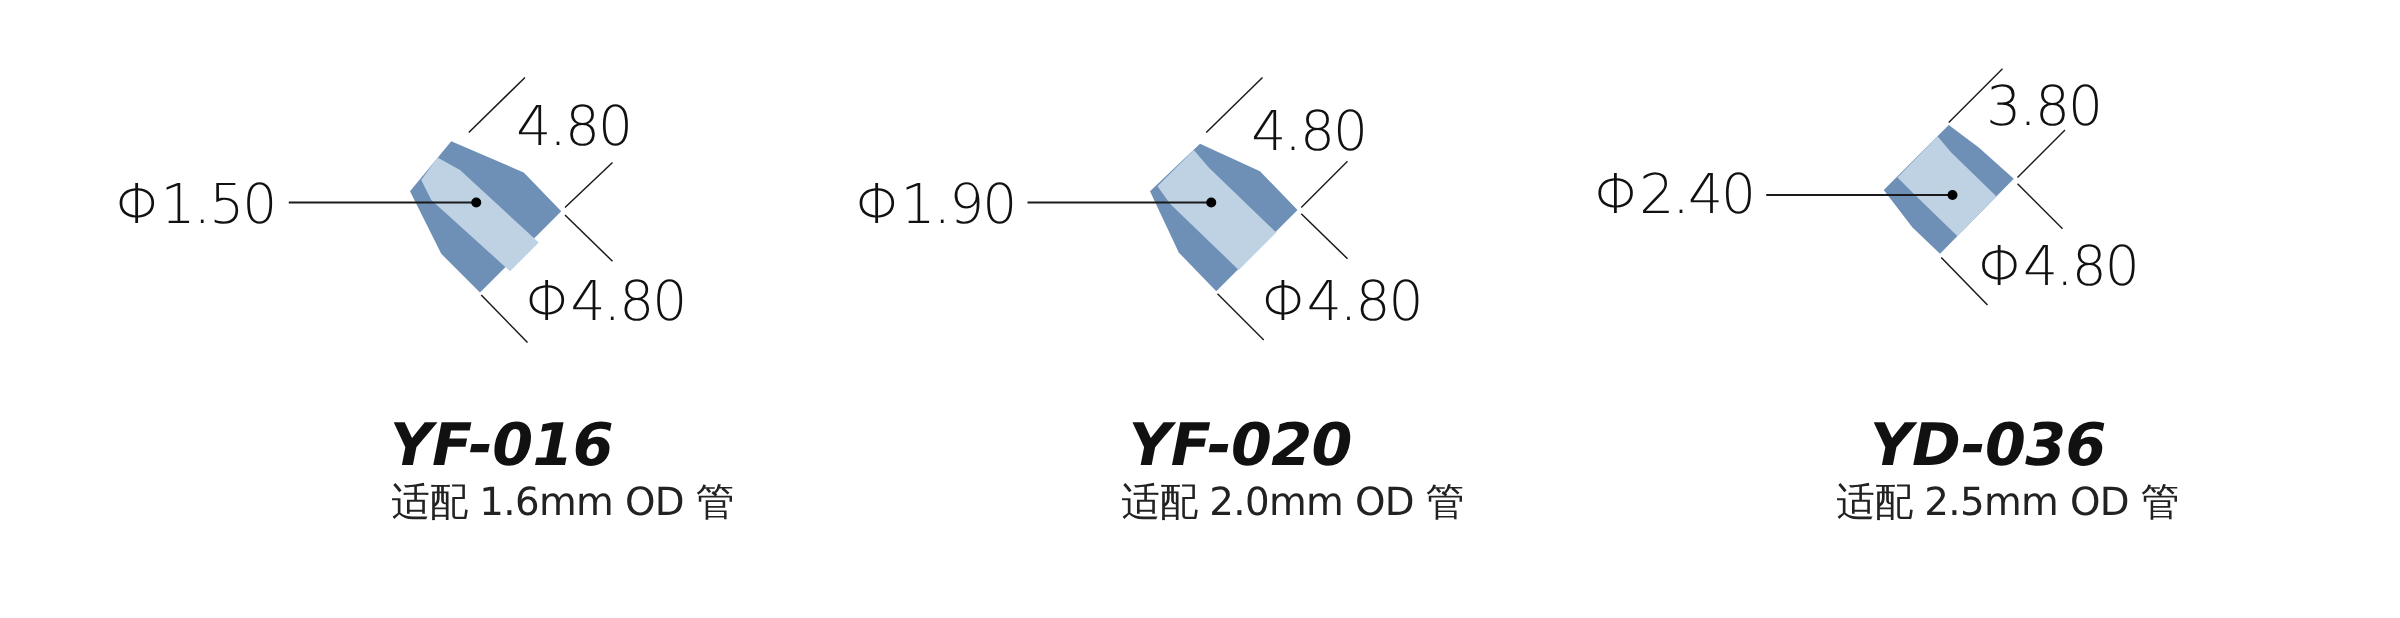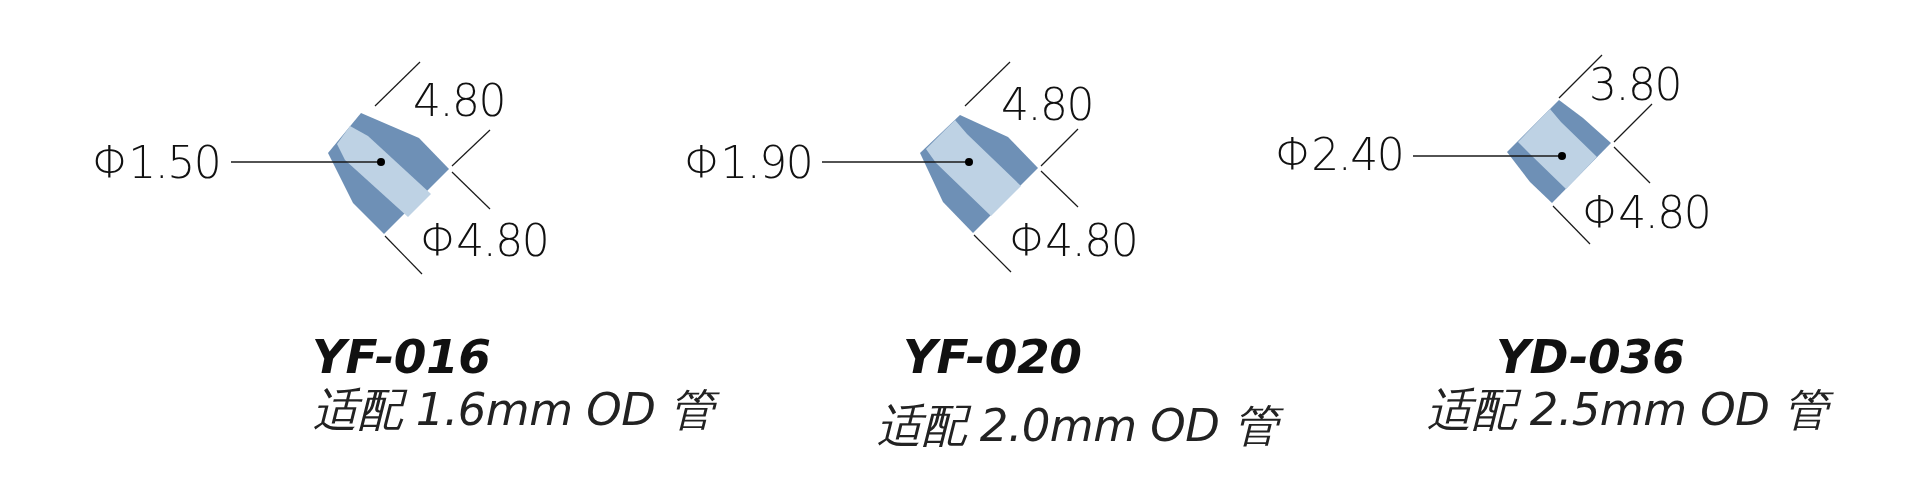--- a/index.html
+++ b/index.html
@@ -1,21 +1,21 @@
 <!DOCTYPE html>
 <html><head>
 <meta charset="utf-8">
 <style>
   html, body { margin: 0; padding: 0; background: #ffffff; }
   body { width: 1920px; height: 494px; position: relative; overflow: hidden; font-family: "DejaVu Sans", "Liberation Sans", sans-serif; }
   #canvas { position: absolute; left: 0; top: 0; width: 1920px; height: 494px; }
   .dim { font-family: "DejaVu Sans", "Liberation Sans", sans-serif; font-weight: 200; fill: #111111; }
   .dim-big { font-size: 44px; letter-spacing: -1.5px; }
   .title { position: absolute; font-family: "DejaVu Sans", "Liberation Sans", sans-serif; font-weight: bold; font-size: 47px; color: #111111; line-height: 1; white-space: nowrap; letter-spacing: -0.5px; font-style: italic; }
-  .sub { position: absolute; font-family: "DejaVu Sans", "Liberation Sans", sans-serif; font-weight: normal; font-size: 45px; color: #222222; line-height: 1; white-space: nowrap; letter-spacing: -0.5px; font-style: italic; }
+  .sub { position: absolute; font-family: "DejaVu Sans", "Liberation Sans", sans-serif; font-weight: normal; font-size: 31px; color: #222222; line-height: 1; white-space: nowrap; letter-spacing: -0.5px; }
 </style>
 </head>
 <body>
 
 <svg id="canvas" width="1920" height="494" viewBox="0 0 1920 494" xmlns="http://www.w3.org/2000/svg">
 
   <g>
 
     <polygon points="361,113 419,138 449,169 384,234 353,203 328,153" fill="#6E90B6"></polygon>
 
@@ -60,16 +60,16 @@
     <text class="dim dim-big" x="1275" y="170">Φ2.40</text>
     <text class="dim dim-big" x="1589" y="100">3.80</text>
     <text class="dim dim-big" x="1582" y="228">Φ4.80</text>
   </g>
 </svg>
 
 <div class="title" style="left:312px; top:333px;">YF-016</div>
 <div class="sub" style="left:313px; top:387px;">适配 1.6mm OD 管</div>
 
 <div class="title" style="left:903px; top:333px;">YF-020</div>
-<div class="sub" style="left:877px; top:387px;margin-top:16px;">适配 2.0mm OD 管</div>
+<div class="sub" style="left:897px; top:387px;">适配 2.0mm OD 管</div>
 
 <div class="title" style="left:1496px; top:333px;">YD-036</div>
-<div class="sub" style="left:1427px; top:387px;">适配 2.5mm OD 管</div>
+<div class="sub" style="left:1469px; top:387px;">适配 2.5mm OD 管</div>
 
 </body></html>

